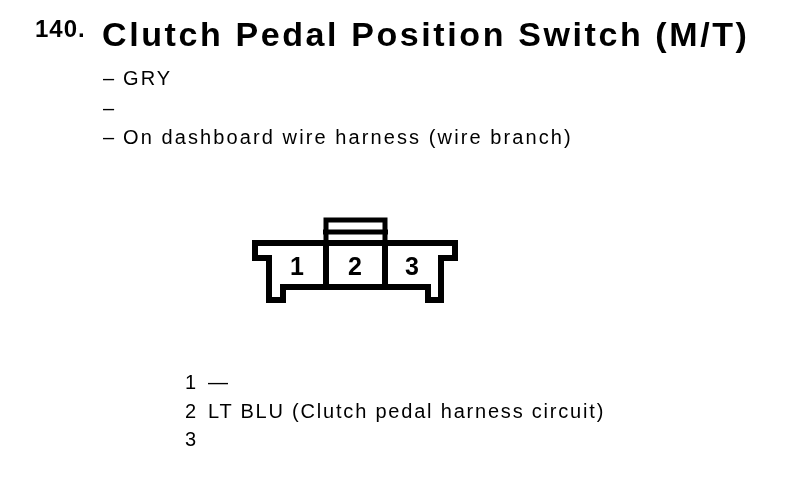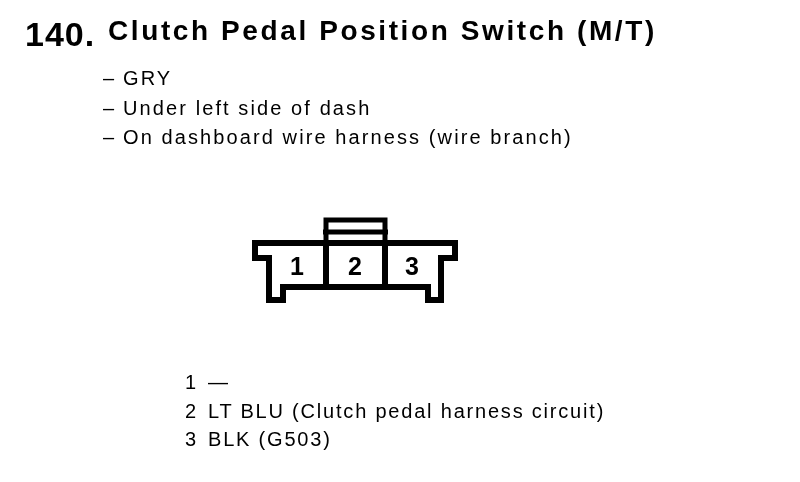--- a/index.html
+++ b/index.html
@@ -8,27 +8,27 @@
     position: relative;
     background: #ffffff;
     color: #000000;
     font-family: "Liberation Sans", sans-serif;
     overflow: hidden;
   }
   .page { position: absolute; inset: 0; background: #ffffff; }
 
   
   .section-number {
-    position: absolute; left: 25px; top: 17px;
-    font-size: 34px; font-weight: bold; line-height: 1;
+    position: absolute; left: 35px; top: 17px;
+    font-size: 24px; font-weight: bold; line-height: 1;
     letter-spacing: 1px; white-space: nowrap;
   }
   .page-title {
-    position: absolute; left: 108px; top: 17px;
-    font-size: 28px; font-weight: bold; line-height: 1;
+    position: absolute; left: 102px; top: 17px;
+    font-size: 34px; font-weight: bold; line-height: 1;
     letter-spacing: 2.6px; white-space: nowrap;
   }
 
   
   .details {
     position: absolute; left: 103px; top: 64px;
     font-size: 20px; line-height: 29.5px; letter-spacing: 2.1px;
   }
   .detail-item { display: flex; white-space: nowrap; }
   .detail-item .dash {
@@ -62,21 +62,20 @@
   <div class="section-number">140.</div>
   <div class="page-title">Clutch Pedal Position Switch (M/T)</div>
 
   <div class="details">
     <div class="detail-item">
       <span class="dash">–</span>
       <span>GRY</span>
     </div>
     <div class="detail-item">
       <span class="dash">–</span>
-      <span>Under left side of dash</span>
     </div>
     <div class="detail-item">
       <span class="dash">–</span>
       <span>On dashboard wire harness (wire branch)</span>
     </div>
   </div>
 
   <svg class="connector-svg" width="220" height="95" viewBox="0 0 220 95">
 
     <path d="M 81 31 L 81 8 L 140 8 L 140 31" fill="#ffffff" stroke="#000000" stroke-width="5"></path>
@@ -96,17 +95,16 @@
     <div class="legend-row">
       <span class="pin-no">1</span>
       <span class="pin-desc">—</span>
     </div>
     <div class="legend-row">
       <span class="pin-no">2</span>
       <span class="pin-desc">LT BLU (Clutch pedal harness circuit)</span>
     </div>
     <div class="legend-row">
       <span class="pin-no">3</span>
-      <span class="pin-desc">BLK (G503)</span>
     </div>
   </div>
 
 </div>
 
 </body></html>

